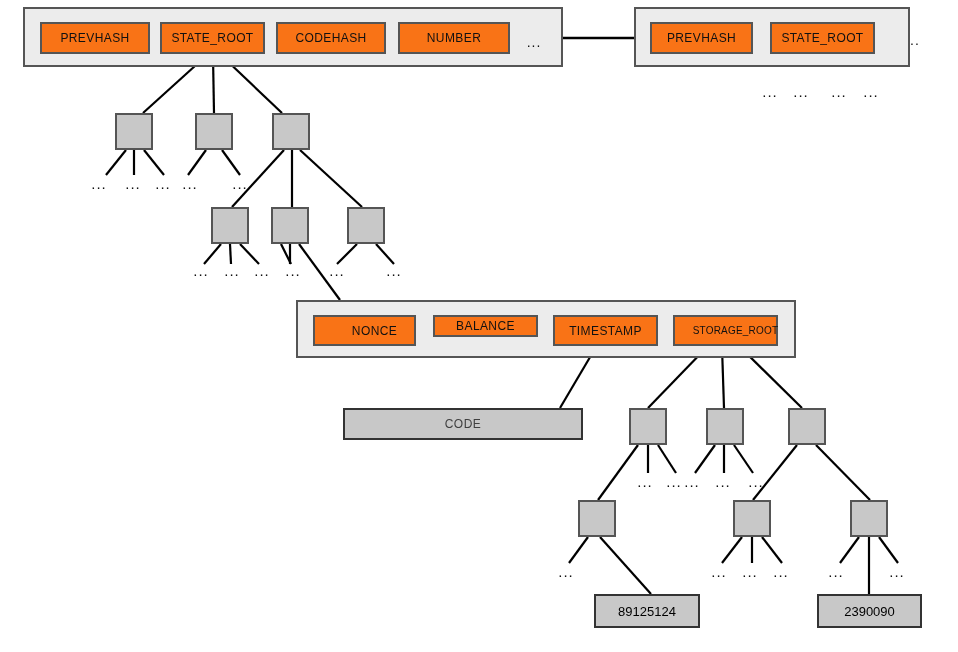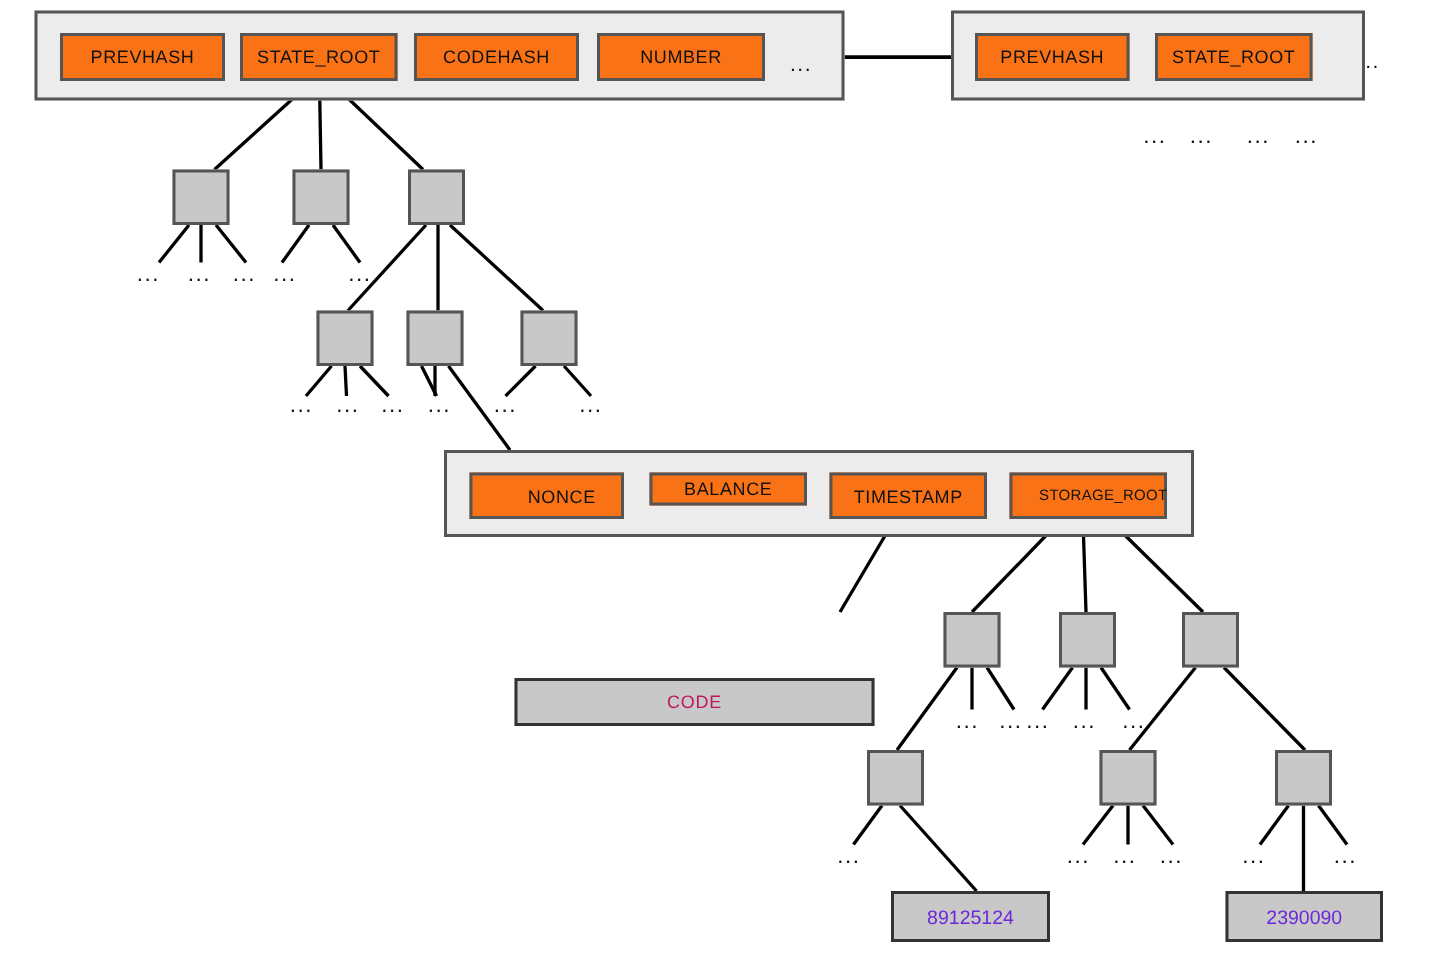--- a/index.html
+++ b/index.html
@@ -15,26 +15,26 @@
     font-size:12px;color:#111;letter-spacing:.4px;white-space:nowrap;
   }
   .field.small{font-size:10px;letter-spacing:.2px;padding-left:20px;}
   .node{
     position:absolute;background:#c8c8c8;border:2px solid #555;box-sizing:border-box;
     width:38px;height:37px;
   }
   .leafbox{
     position:absolute;background:#c8c8c8;border:2px solid #333;box-sizing:border-box;
     display:flex;align-items:center;justify-content:center;
-    font-size:13px;color:#6d28d9;white-space:nowrap;
+    font-size:13px;color:#000000;white-space:nowrap;
   }
   .codebox{
     position:absolute;background:#c8c8c8;border:2px solid #333;box-sizing:border-box;
     display:flex;align-items:center;justify-content:center;
-    font-size:12px;color:#be185d;letter-spacing:.5px;margin-top:44px;
+    font-size:12px;color:#404040;letter-spacing:.5px;
   }
   .dots{
     position:absolute;font-size:15px;color:#111;line-height:1;
     transform:translate(-50%,-50%);white-space:nowrap;letter-spacing:1px;
   }
   .dots.inblock{font-size:14px;}
   .clip-mask{position:absolute;background:#fff;}
 </style>
 </head>
 <body>

